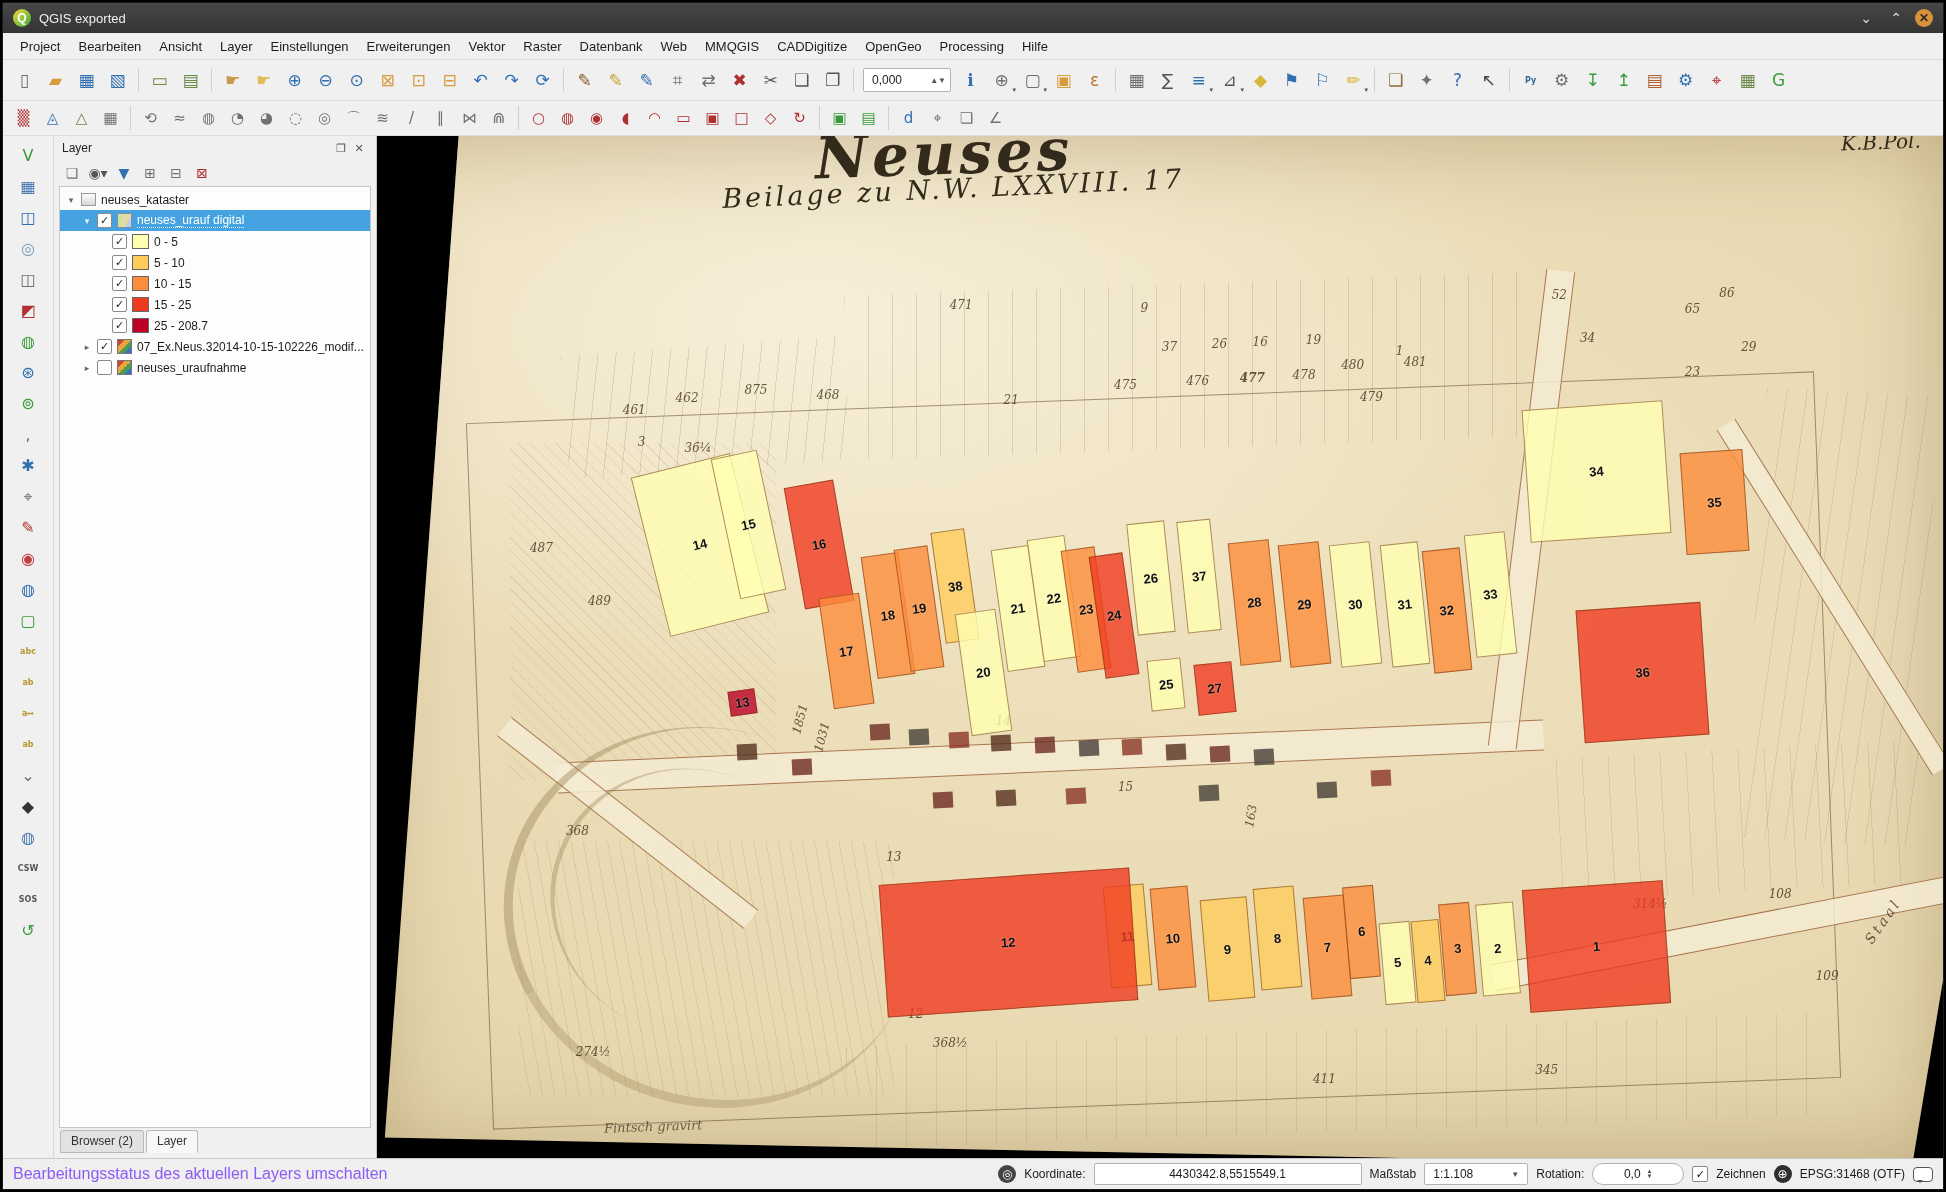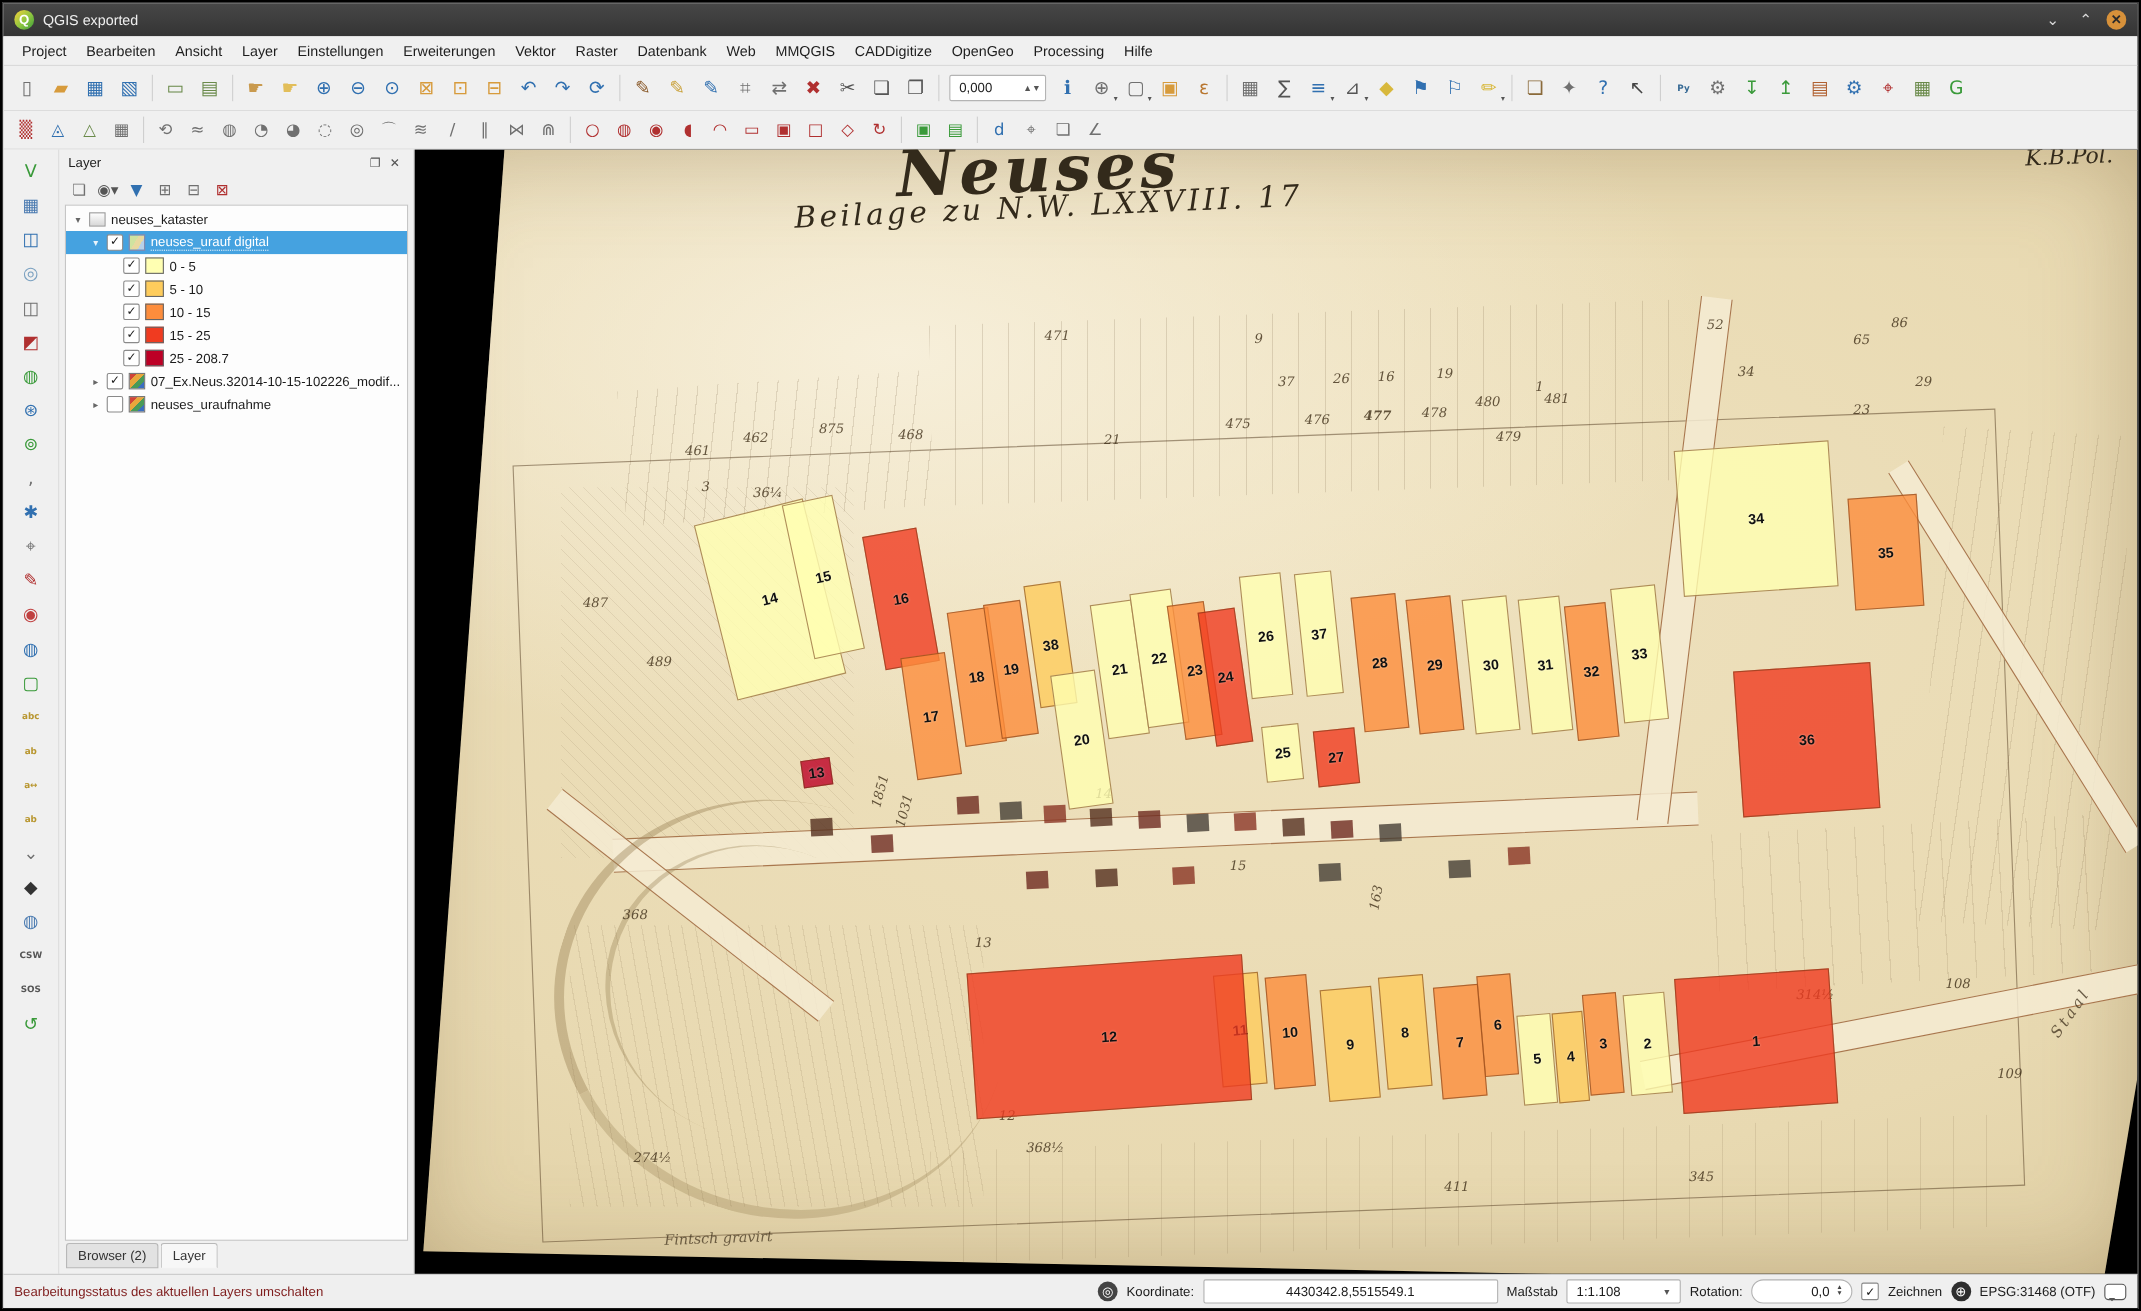--- a/index.html
+++ b/index.html
@@ -63,24 +63,24 @@
   .hatch,.roadband,.bld{position:absolute;}
   .roadband{background:rgba(244,235,210,.85);}
   .roadband.h{border-top:1.5px solid rgba(150,90,45,.8);border-bottom:1.5px solid rgba(150,90,45,.8);}
   .roadband.v{border-left:1.5px solid rgba(150,90,45,.8);border-right:1.5px solid rgba(150,90,45,.8);}
   .parcel{position:absolute;display:flex;align-items:center;justify-content:center;border:1px solid rgba(110,50,15,.55);box-sizing:border-box;}
   .parcel span{font-family:"Liberation Sans",sans-serif;font-weight:bold;font-size:13px;color:#111;text-shadow:0 0 2px rgba(255,255,255,.5);}
   .mapnum{position:absolute;font-family:"DejaVu Serif",serif;font-style:italic;font-size:12px;color:rgba(62,46,24,.8);transform:translate(-50%,-50%);}
   .script{position:absolute;font-family:"DejaVu Serif",serif;font-style:italic;color:#332a1b;white-space:nowrap;}
   
   .statusbar{height:30px;background:#efefef;border-top:1px solid #c9c9c9;display:flex;align-items:center;gap:8px;padding:0 10px;flex:none;color:#1c1c1c;}
-  .sb-msg{font-size:12px;color:#7f1d1d;}
+  .sb-msg{font-size:16px;color:#8b5cf6;}
   .sb-field{background:#fff;border:1px solid #b2b2b2;border-radius:2px;height:20px;display:flex;align-items:center;justify-content:center;padding:0 8px;font-size:12px;}
   .sb-combo{min-width:86px;justify-content:space-between;gap:8px;}
-  .sb-spin{min-width:74px;justify-content:flex-end;gap:6px;border-radius:11px;}
+  .sb-spin{min-width:74px;justify-content:center;gap:6px;border-radius:11px;}
   .spin-arrows{display:flex;flex-direction:column;font-size:6px;line-height:5px;color:#444;}
   .sb-dd{font-size:8px;color:#555;}
   .sb-icon{width:18px;height:18px;border-radius:50%;background:#2e2e2e;color:#fff;display:flex;align-items:center;justify-content:center;font-size:12px;font-family:"DejaVu Sans",sans-serif;}
   .bubble{width:18px;height:13px;background:#fff;border:1.5px solid #555;border-radius:4px;position:relative;}
   .bubble::after{content:"";position:absolute;left:3px;bottom:-5px;border:3px solid transparent;border-top-color:#555;}
   .chk{width:14px;height:14px;background:#fff;border:1px solid #888;border-radius:2px;display:flex;align-items:center;justify-content:center;font-size:11px;color:#111;}
 </style>
 </head>
 <body>
 

